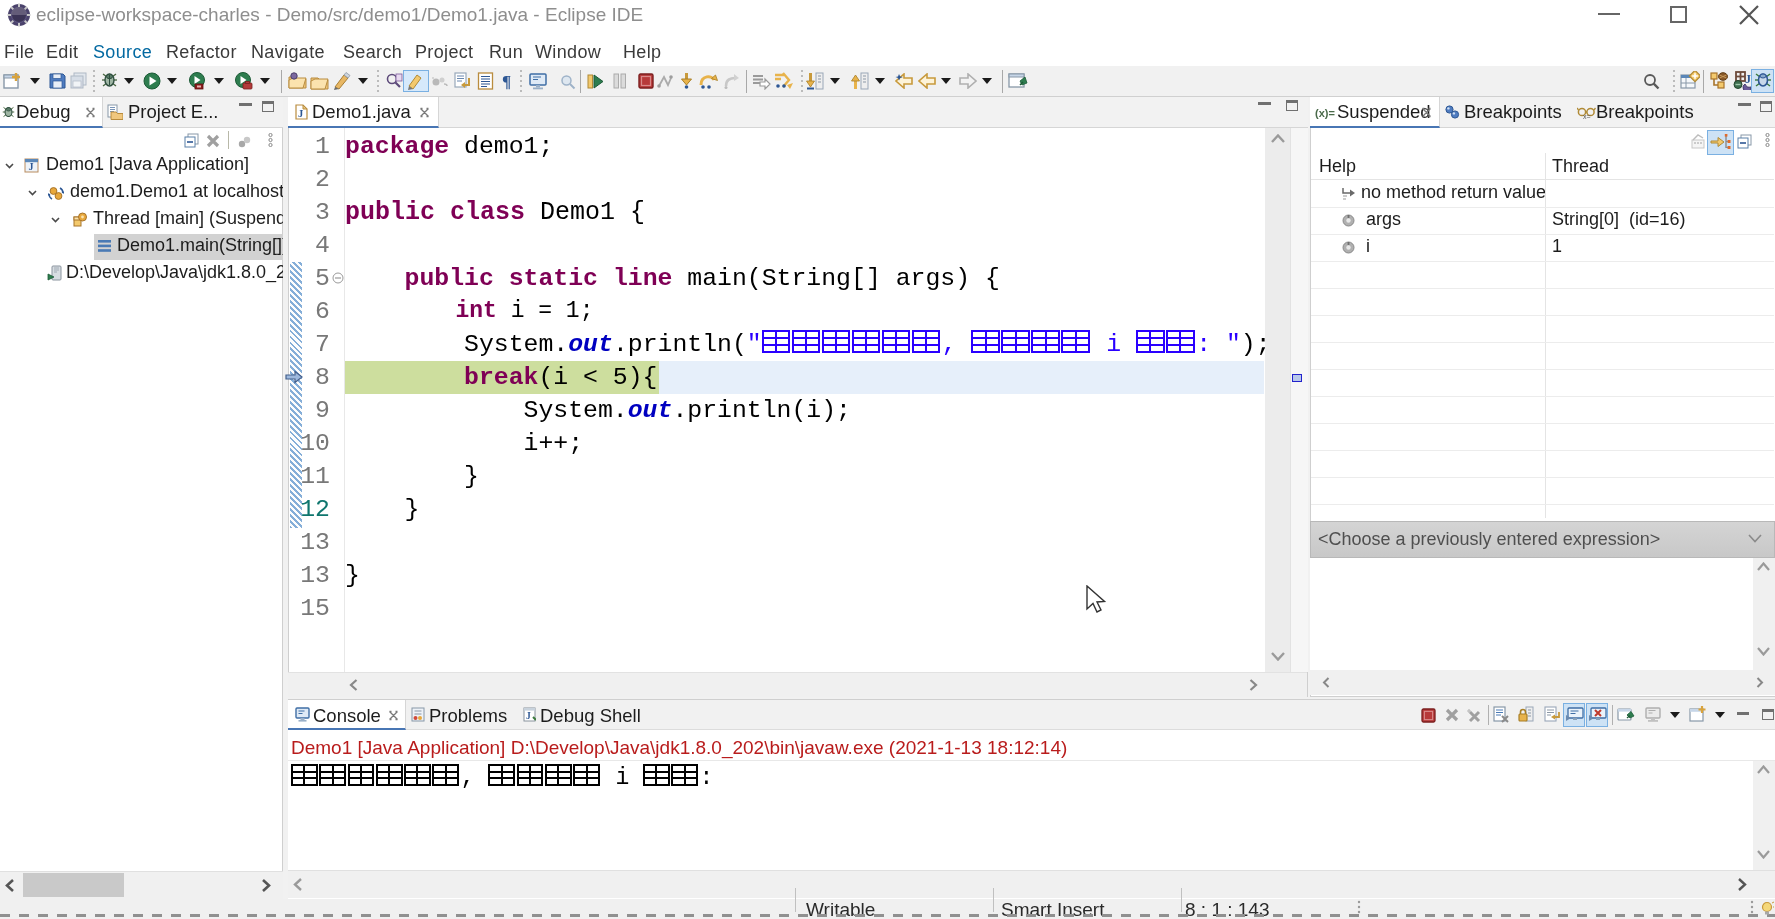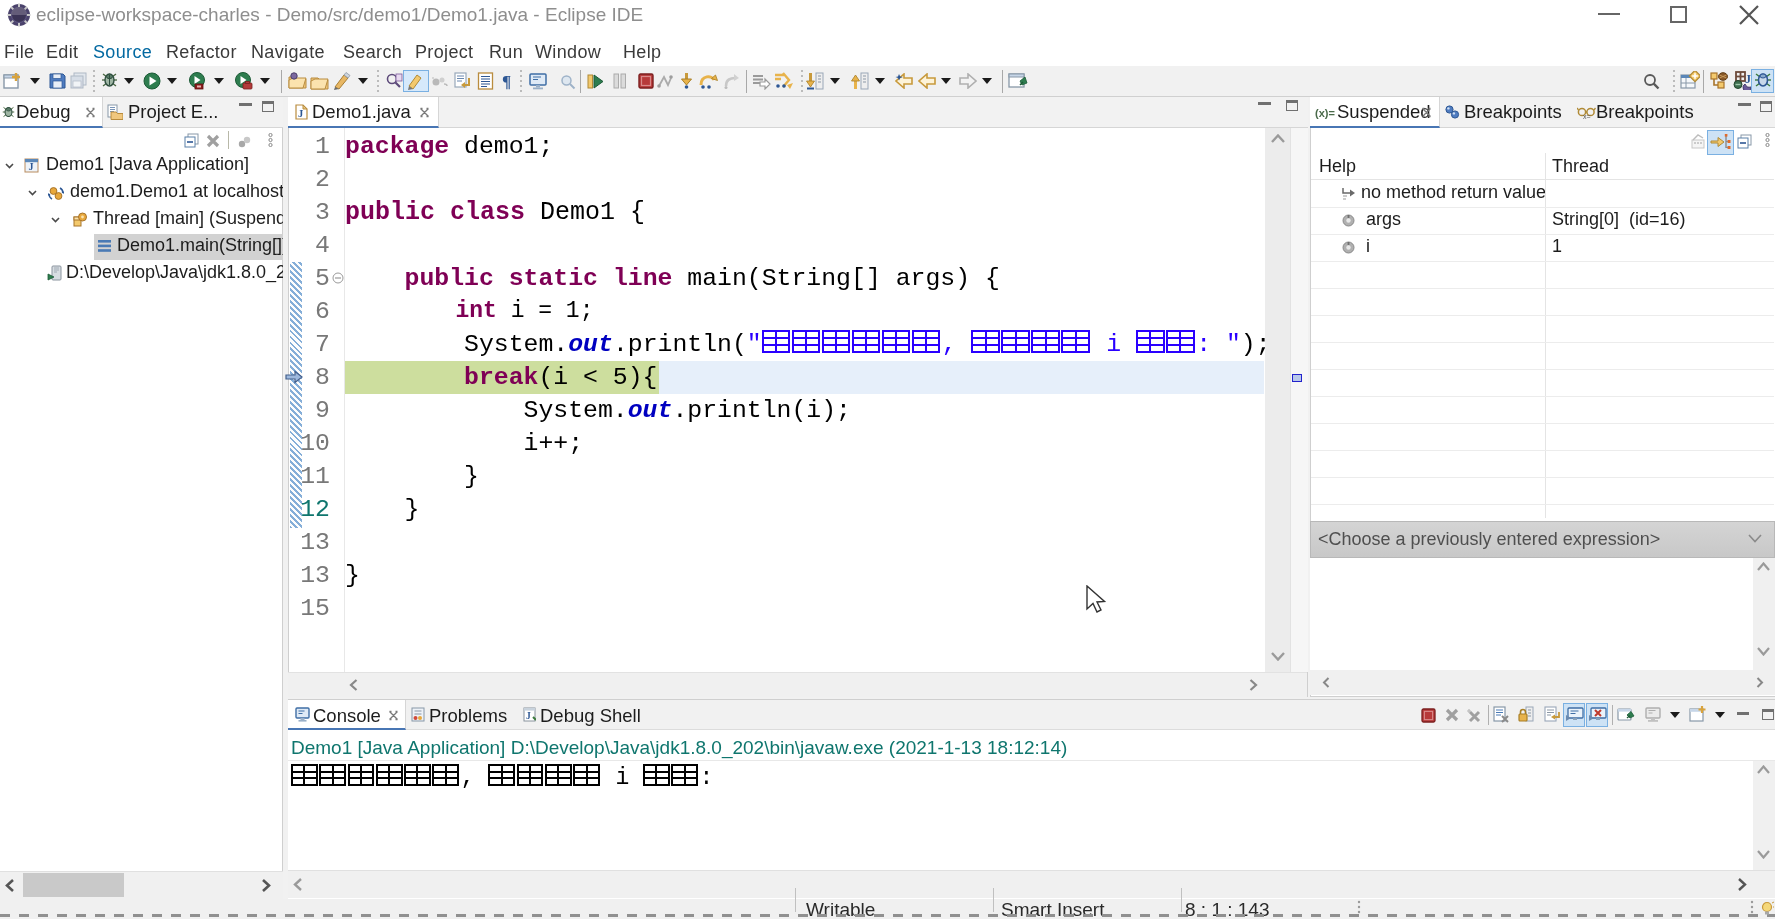--- a/index.html
+++ b/index.html
@@ -807,21 +807,21 @@
 <span class="abs" style="left:1689px;top:705px">
     <svg width="18" height="17" viewBox="0 0 18 17">
       <rect x="1" y="4" width="13" height="12" fill="#fff" stroke="#8898a8" stroke-width="1.2"></rect>
       <rect x="1" y="4" width="13" height="2.8" fill="#c7d6e8"></rect>
       <path d="M13 1v7M9.5 4.5h7" stroke="#d9a33c" stroke-width="2.2"></path>
     </svg>
   </span>
 <span class="dd" style="left:1715px;top:712px;border-left-width:5px;border-right-width:5px;"></span>
 <div class="abs" style="left:1737px;top:712px;width:12px;height:3px;background:#707070;"></div>
 <div class="abs" style="left:1762px;top:709px;width:12px;height:11px;border:1.5px solid #707070;border-top:3px solid #707070;"></div>
-<div class="abs" style="left:291px;top:737px;font-size:19px;color:#0f766e;">Demo1 [Java Application] D:\Develop\Java\jdk1.8.0_202\bin\javaw.exe  (2021-1-13 18:12:14)</div>
+<div class="abs" style="left:291px;top:737px;font-size:19px;color:#b91c1c;">Demo1 [Java Application] D:\Develop\Java\jdk1.8.0_202\bin\javaw.exe  (2021-1-13 18:12:14)</div>
 <div class="abs" style="left:288px;top:760px;width:1487px;height:1px;background:#e8e8e8;"></div>
 <div class="abs mono" style="left:291px;top:763px;font-size:23px;line-height:30px;color:#000;white-space:pre;"><span class="cjk" style="width:26.8px;height:22px;vertical-align:-2px;"></span><span class="cjk" style="width:26.8px;height:22px;vertical-align:-2px;"></span><span class="cjk" style="width:26.8px;height:22px;vertical-align:-2px;"></span><span class="cjk" style="width:26.8px;height:22px;vertical-align:-2px;"></span><span class="cjk" style="width:26.8px;height:22px;vertical-align:-2px;"></span><span class="cjk" style="width:26.8px;height:22px;vertical-align:-2px;"></span>, <span class="cjk" style="width:26.8px;height:22px;vertical-align:-2px;"></span><span class="cjk" style="width:26.8px;height:22px;vertical-align:-2px;"></span><span class="cjk" style="width:26.8px;height:22px;vertical-align:-2px;"></span><span class="cjk" style="width:26.8px;height:22px;vertical-align:-2px;"></span> i <span class="cjk" style="width:26.8px;height:22px;vertical-align:-2px;"></span><span class="cjk" style="width:26.8px;height:22px;vertical-align:-2px;"></span>:</div>
 <div class="abs" style="left:1753px;top:761px;width:22px;height:109px;background:#f0f0f0;"></div>
 <svg class="abs" style="left:1757px;top:765px" width="13" height="9" viewBox="0 0 13 9">
     <path d="M1 8 L6.5 1.5 L12 8" fill="none" stroke="#9a9a9a" stroke-width="2.2"></path>
   </svg>
 <svg class="abs" style="left:1757px;top:850px" width="13" height="9" viewBox="0 0 13 9">
     <path d="M1 1 L6.5 7.5 L12 1" fill="none" stroke="#9a9a9a" stroke-width="2.2"></path>
   </svg>
 <div class="abs" style="left:288px;top:870px;width:1487px;height:28px;background:#f0f0f0;border-top:1px solid #e0e0e0;"></div>

